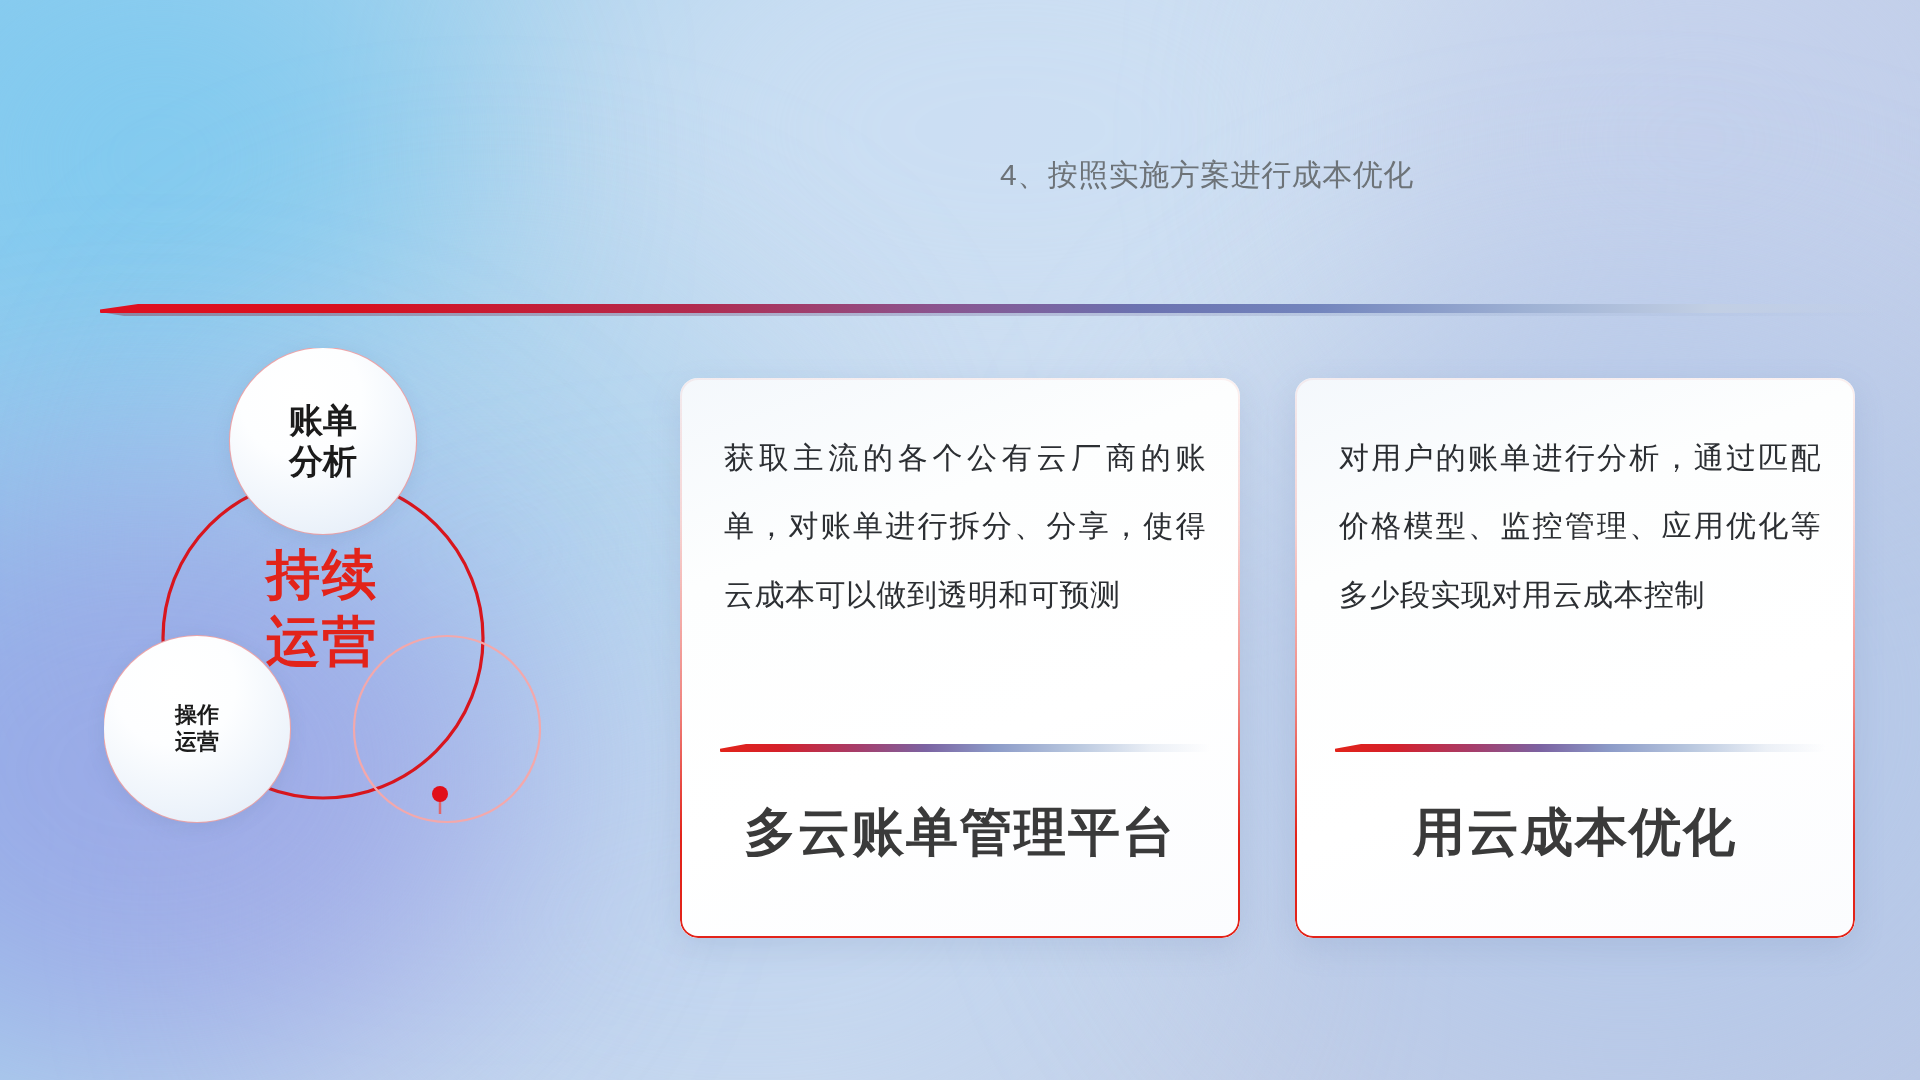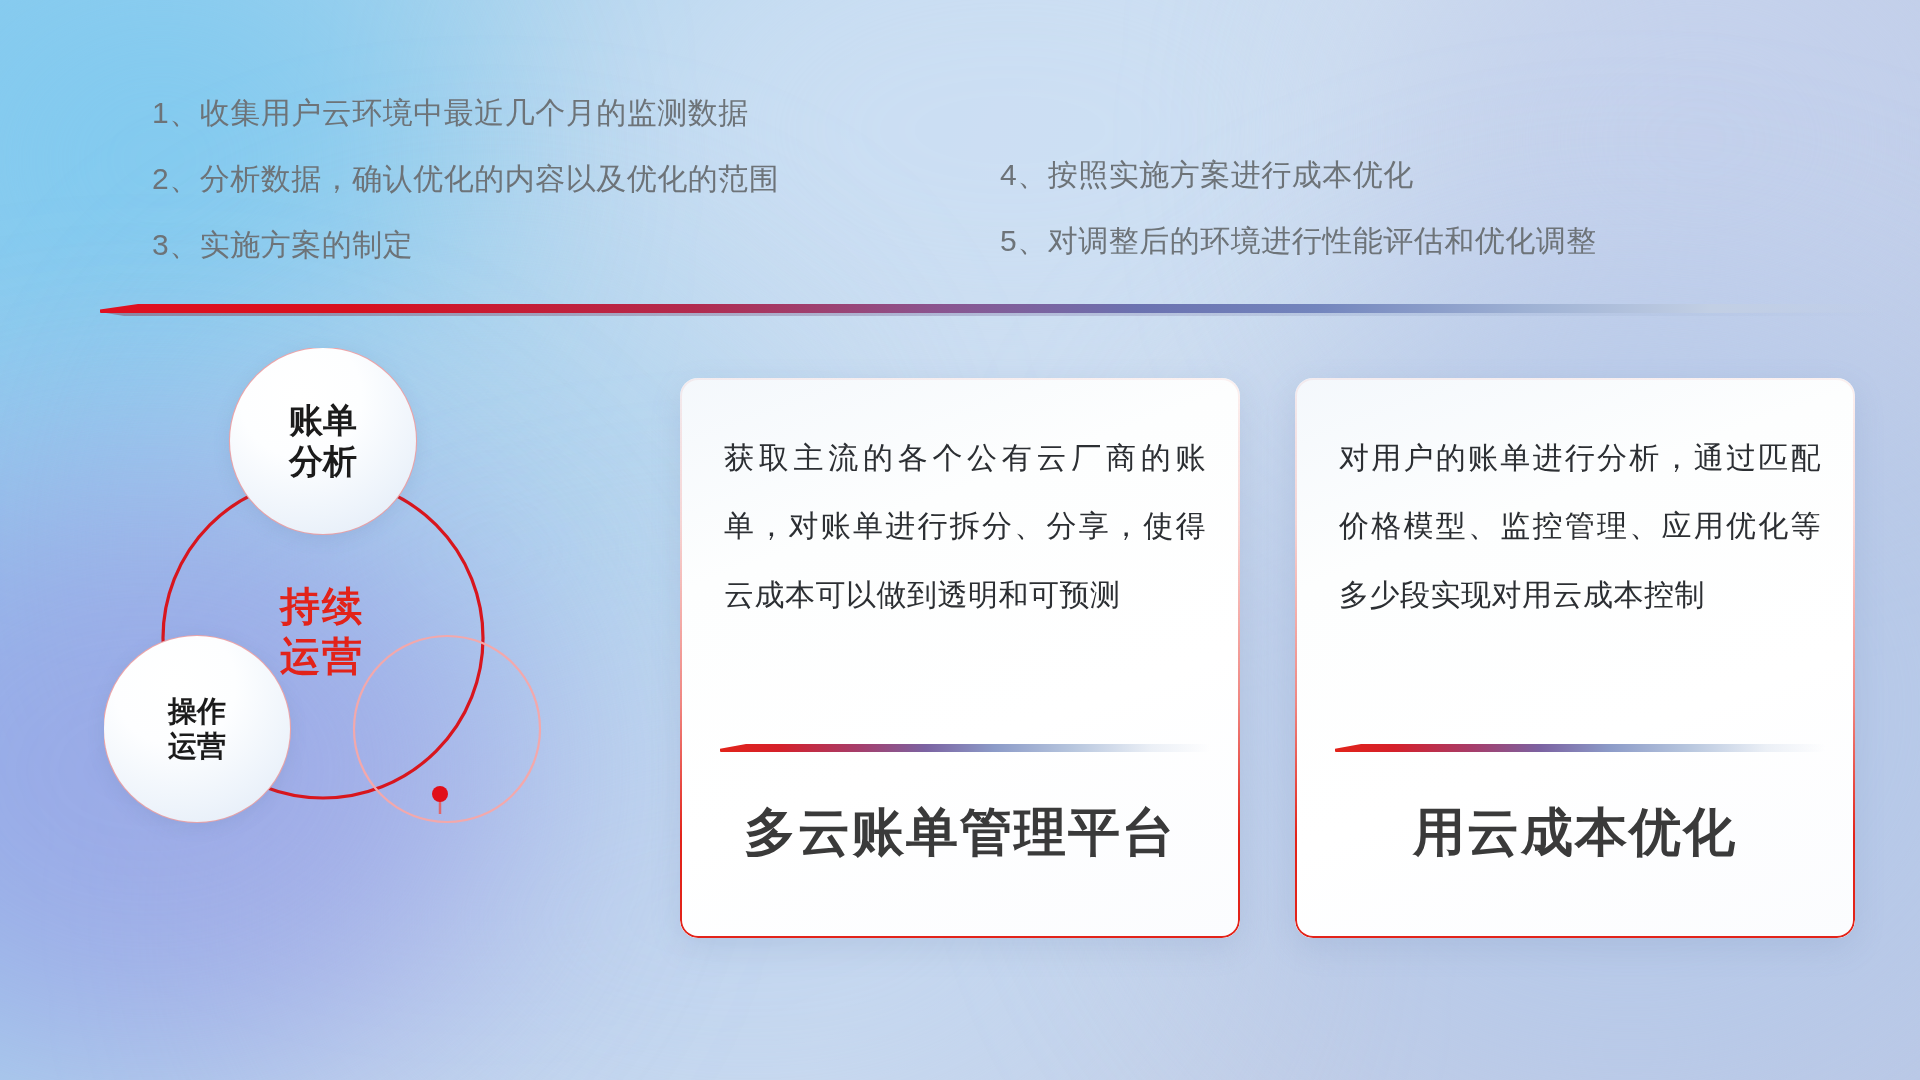--- a/index.html
+++ b/index.html
@@ -53,26 +53,26 @@
   .venn{position:absolute;left:104px;top:348px;width:540px;height:600px;}
   .venn svg{position:absolute;left:0;top:0;}
   .bubble{
     position:absolute;border-radius:50%;
     background:radial-gradient(circle at 38% 26%, #ffffff 0%, #fdfeff 34%, #eef4fb 68%, #dfe9f6 100%);
     box-shadow:0 4px 18px rgba(90,120,160,.16);
     display:flex;align-items:center;justify-content:center;
     text-align:center;color:#1b1b1b;font-weight:bold;line-height:1.22;
   }
   .bubble-top{left:126px;top:0px;width:186px;height:186px;font-size:34px;}
-  .bubble-left{left:0px;top:288px;width:186px;height:186px;font-size:29px;text-align:right;}
+  .bubble-left{left:0px;top:288px;width:186px;height:186px;font-size:22px;text-align:right;}
   .bubble-right{left:250px;top:288px;width:186px;height:186px;font-size:29px;}
   .venn-center{
-    position:absolute;left:118px;top:224px;width:200px;height:120px;
+    position:absolute;left:118px;top:200px;width:200px;height:120px;
     display:flex;align-items:center;justify-content:center;text-align:center;
-    color:#e2231a;font-weight:bold;font-size:40px;line-height:1.24;letter-spacing:2px;
+    color:#e2231a;font-weight:bold;font-size:54px;line-height:1.24;letter-spacing:2px;
   }
 
   
   .card{
     position:absolute;top:378px;height:560px;border-radius:18px;
     background:linear-gradient(160deg,#f4f8fc 0%, #fdfefe 28%, #ffffff 62%, #fbfcfe 100%);
     box-shadow:0 10px 30px rgba(110,135,175,.18);
     overflow:hidden;
   }
   .card::after{
@@ -108,29 +108,23 @@
   <div class="bg-blob blob-f"></div>
   <div class="bg-blob blob-b"></div>
   <div class="bg-blob blob-g"></div>
   <div class="bg-blob blob-e"></div>
   <div class="bg-blob blob-d"></div>
   <div class="bg-blob blob-a"></div>
 </div>
 
 <div id="stage">
 
-  <div class="steps steps-left">
-    <div class="step">1、收集用户云环境中最近几个月的监测数据</div>
-    <div class="step">2、分析数据，确认优化的内容以及优化的范围</div>
-    <div class="step">3、实施方案的制定</div>
-  </div>
 
   <div class="steps steps-right">
     <div class="step">4、按照实施方案进行成本优化</div>
-    <div class="step">5、对调整后的环境进行性能评估和优化调整</div>
   </div>
 
   <div class="divider-wrap">
     <div class="divider-shadow"></div>
     <div class="divider"></div>
   </div>
 
   <div class="venn">
     <svg width="540" height="600" viewBox="0 0 540 600">
       <circle cx="219" cy="290" r="160" fill="none" stroke="#d8161d" stroke-width="3.2"></circle>

